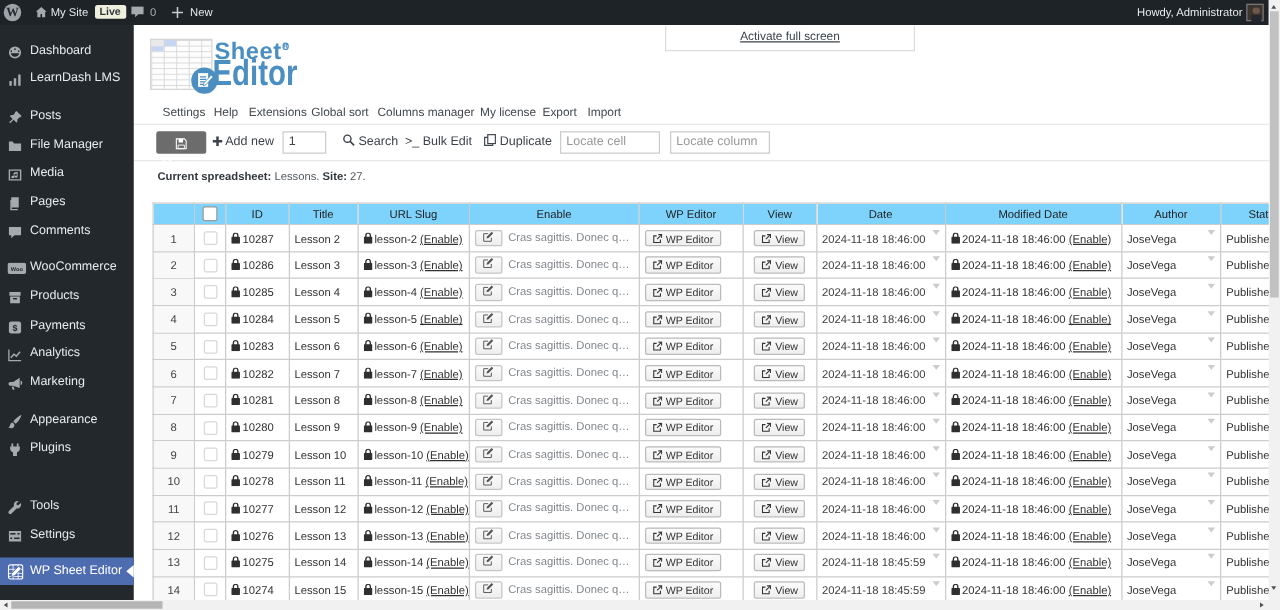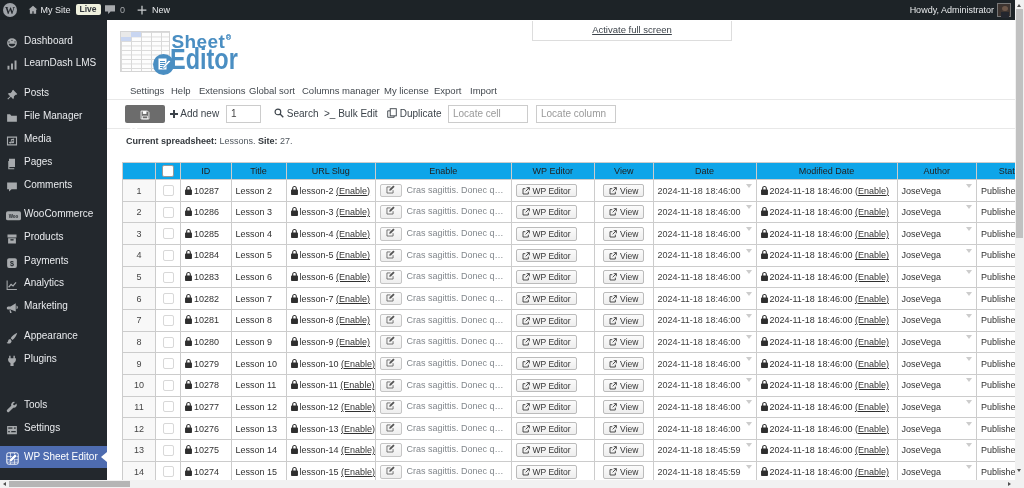--- a/index.html
+++ b/index.html
@@ -52,21 +52,21 @@
 .tbin { position:absolute; top:5px; height:18px; border:1px solid #ccc; font-size:10px; line-height:16px; padding-left:4px; color:#444; background:#fff; }
 .ph { color:#999; }
 
 #csline { position:absolute; left:19px; top:116px; font-size:9px; color:#50575e; }
 #csline b { color:#32373c; }
 
 
 #tbl { position:absolute; left:15px; top:142px; }
 table { border-collapse:collapse; table-layout:fixed; width:925px; }
 th, td { border:1px solid #ccc; font-size:9px; color:#313131; overflow:hidden; white-space:nowrap; padding:0 0 0 4px; height:21.65px; position:relative; }
-thead th { height:17.2px; background:#0ea5e9; font-weight:normal; text-align:center; color:#222; padding:0; }
+thead th { height:17.2px; background:#7dd3fc; font-weight:normal; text-align:center; color:#222; padding:0; }
 td.rh { background:#f8f8f8; text-align:center; padding:0; color:#444; }
 td.cc, th.hc { text-align:center; padding:0; }
 .cb { display:inline-block; width:11px; height:11px; border:1px solid #d8d8d8; border-radius:2px; background:#fff; vertical-align:middle; } th .cb { width:11.5px; height:11.5px; border-color:#9a9a9a; }
 .lk { vertical-align:-1px; margin-right:2px; }
 td u { text-underline-offset:1px; }
 .gray { color:#82878c; }
 .ebtn { display:inline-block; width:21.5px; height:13.5px; border:1px solid #c5c5c5; border-radius:2px; background:linear-gradient(#fbfbfb,#eee); text-align:center; line-height:11.5px; margin-right:5px; vertical-align:middle; }
 .btn { display:inline-block; height:13.5px; border:1px solid #bbb; border-radius:2px; background:linear-gradient(#fbfbfb,#eee); line-height:12.5px; padding:0 5px; font-size:8.5px; color:#333; }
 td.bc { padding:0; text-align:center; } td.bce { padding:0 0 0 4px; text-align:left; }
 .arr { position:absolute; top:3.5px; right:4px; width:0; height:0; border-left:3px solid transparent; border-right:3px solid transparent; border-top:4px solid #ccc; }

